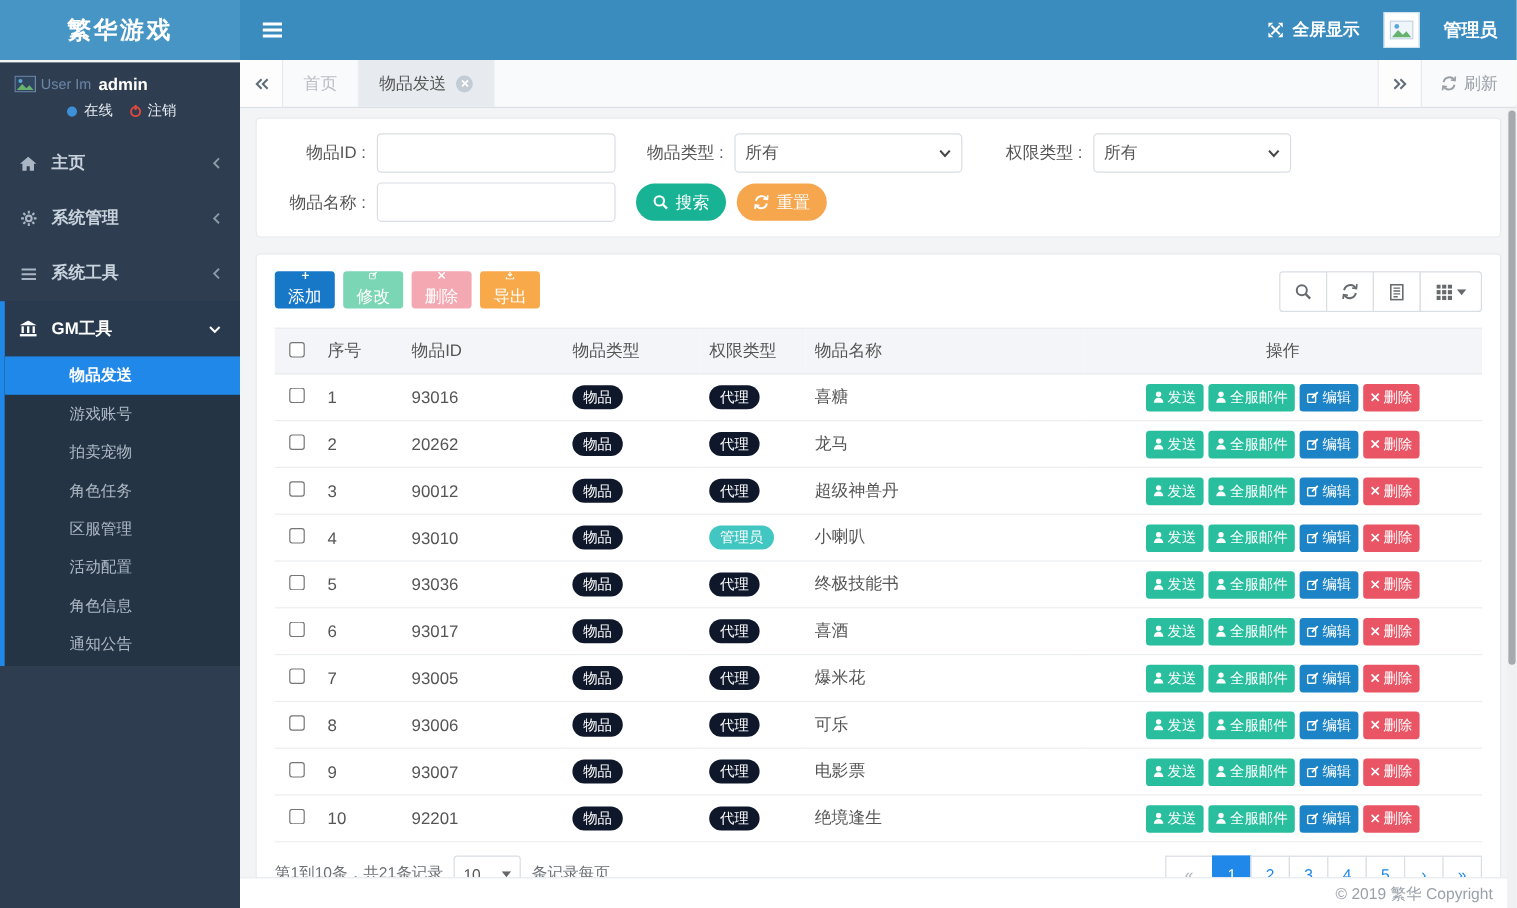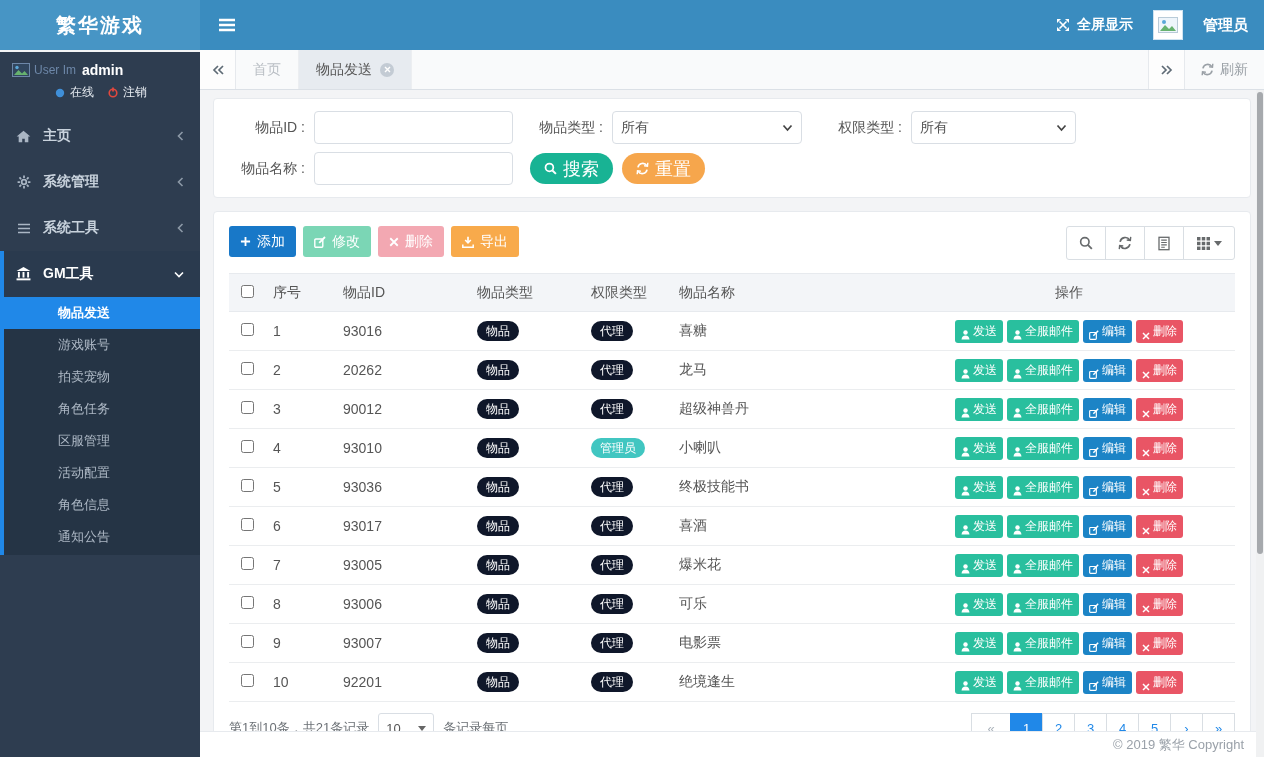--- a/index.html
+++ b/index.html
@@ -51,45 +51,45 @@
   
   .search-panel { padding:12px 15px 10px; margin-bottom:13px; }
   .form-row { display:flex; align-items:center; margin-bottom:8px; }
   .form-row:last-child { margin-bottom:2px; }
   .flabel { width:76px; text-align:right; font-size:14px; color:#555; margin-right:9px; white-space:nowrap; }
   .flabel.l2 { margin-left:14px; }
   .finput { width:199px; height:33px; border:1px solid #d9dee4; border-radius:4px; padding:0 8px; font-size:14px; color:#555; background:#fff; }
   .fselect { position:relative; height:33px; border:1px solid #d9dee4; border-radius:4px; background:#fff; display:flex; align-items:center; padding:0 26px 0 8px; font-size:14px; color:#555; cursor:pointer; }
   .fselect .chevd { position:absolute; right:8px; top:12px; color:#444; }
   .w190 { width:190px; } .w165 { width:165px; }
-  .btn-pill { height:31px; border:none; border-radius:16px; color:#fff; font-size:18px; display:inline-flex; align-items:center; gap:6px; padding:0 14px; }
+  .btn-pill { height:31px; border:none; border-radius:16px; color:#fff; font-size:14px; display:inline-flex; align-items:center; gap:6px; padding:0 14px; }
   .btn-search { background:#18b394; margin-left:17px; }
   .btn-reset  { background:#f6a64c; margin-left:9px; }
 
   
   .table-panel { padding:14px 15px; }
   .tb-toolbar { display:flex; align-items:flex-start; margin-bottom:13px; }
-  .btn-sq { height:31px; border:none; border-radius:3px; color:#fff; font-size:14px; display:inline-flex; align-items:center; gap:6px; padding:0 11px; margin-right:7px; }
+  .btn-sq { height:31px; border:none; border-radius:3px; color:#fff; font-size:14px; display:inline-flex; align-items:center; gap:6px; padding:0 11px; margin-right:7px;flex-direction:column; }
   .b-add { background:#1878c8; } .b-mod { background:#7bd6b5; } .b-del { background:#f3a8b2; } .b-exp { background:#f8aa4b; }
   .icon-group { margin-left:auto; display:flex; }
   .igbtn { height:34px; width:40px; background:#fff; border:1px solid #d9dee3; margin-left:-1px; display:flex; align-items:center; justify-content:center; gap:4px; color:#676a6c; }
   .igbtn:first-child { border-radius:3px 0 0 3px; margin-left:0; }
   .igbtn:last-child { border-radius:0 3px 3px 0; width:52px; }
 
   table { width:100%; border-collapse:collapse; table-layout:fixed; }
   thead th { background:#f3f5f8; border-top:1px solid #e7eaee; border-bottom:1px solid #e7eaee; height:38px; font-size:14px; font-weight:normal; color:#555; text-align:left; padding:0 8px; }
   th.c-check, td.c-check { width:36px; text-align:center; padding:0; }
   th.c-no { width:70px; } th.c-id { width:134px; } th.c-type { width:114px; } th.c-perm { width:88px; } th.c-name { width:232px; }
   th.c-ops { text-align:center; }
   tbody td { height:39px; border-bottom:1px solid #ebedef; font-size:14px; color:#555; padding:0 8px; }
   input[type=checkbox] { width:13px; height:13px; }
   .badge { display:inline-block; background:#0f172a; color:#fff; font-size:12px; padding:3px 9px; border-radius:10px; line-height:1.2; }
   .badge.cyan { background:#41c6c1; }
   .ops { display:flex; justify-content:center; gap:4px; }
-  .obtn { border:none; border-radius:3px; color:#fff; font-size:12px; display:inline-flex; align-items:flex-end; gap:3px; padding:3px 6px; }
+  .obtn { border:none; border-radius:3px; color:#fff; font-size:12px; display:inline-flex; align-items:center; gap:3px; padding:3px 6px; }
   .obtn.teal { background:#29bf9e; } .obtn.blue { background:#1c84c6; } .obtn.red { background:#e95565; }
 
   .pg-row { display:flex; align-items:flex-start; margin-top:11px; font-size:13px; color:#6b7075; }
   .pg-left { display:flex; align-items:center; }
   .pg-size { width:56px; height:30px; margin:0 9px; border:1px solid #d9dee4; border-radius:3px; display:flex; align-items:center; justify-content:space-between; padding:0 7px; color:#555; cursor:pointer; }
   .pg-pages { margin-left:auto; display:flex; }
   .pg-btn { min-width:33px; height:30px; border:1px solid #d9dee3; background:#fff; color:#2088e8; font-size:13px; display:flex; align-items:center; justify-content:center; margin-left:-1px; }
   .pg-btn.first { min-width:40px; color:#aab2ba; }
   .pg-btn.active { background:#2088e8; border-color:#2088e8; color:#fff; }
 

